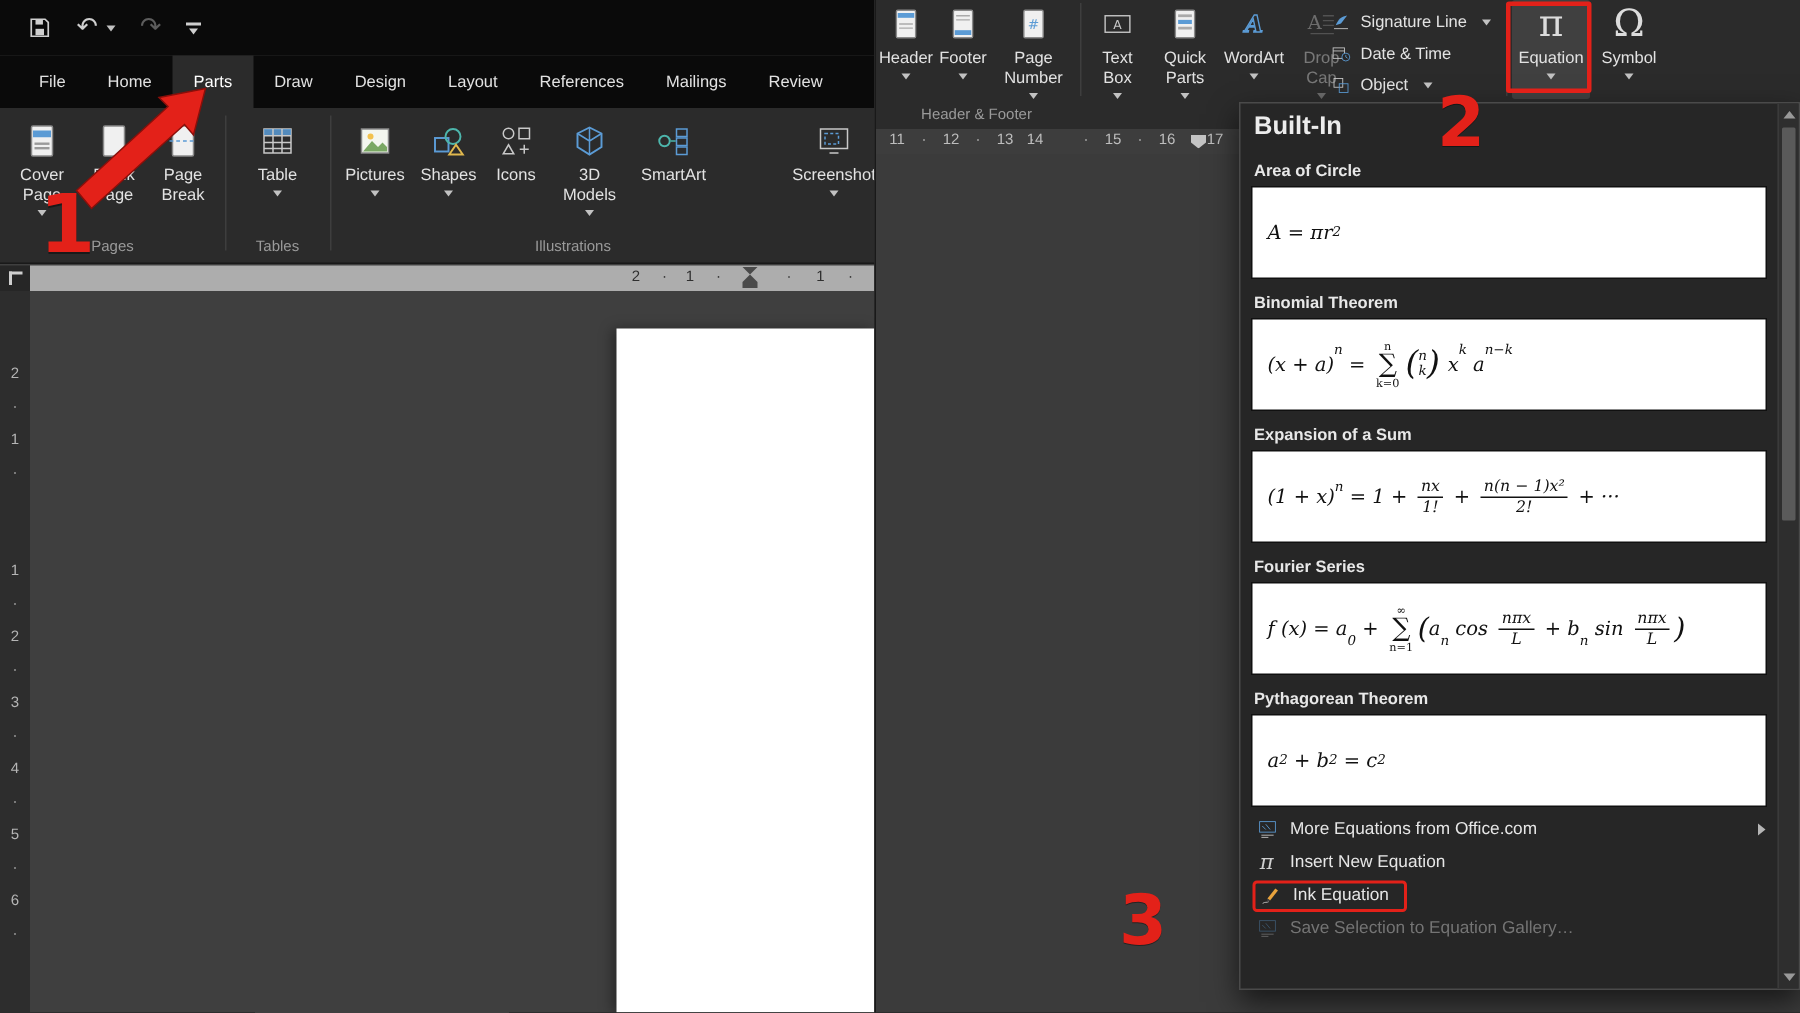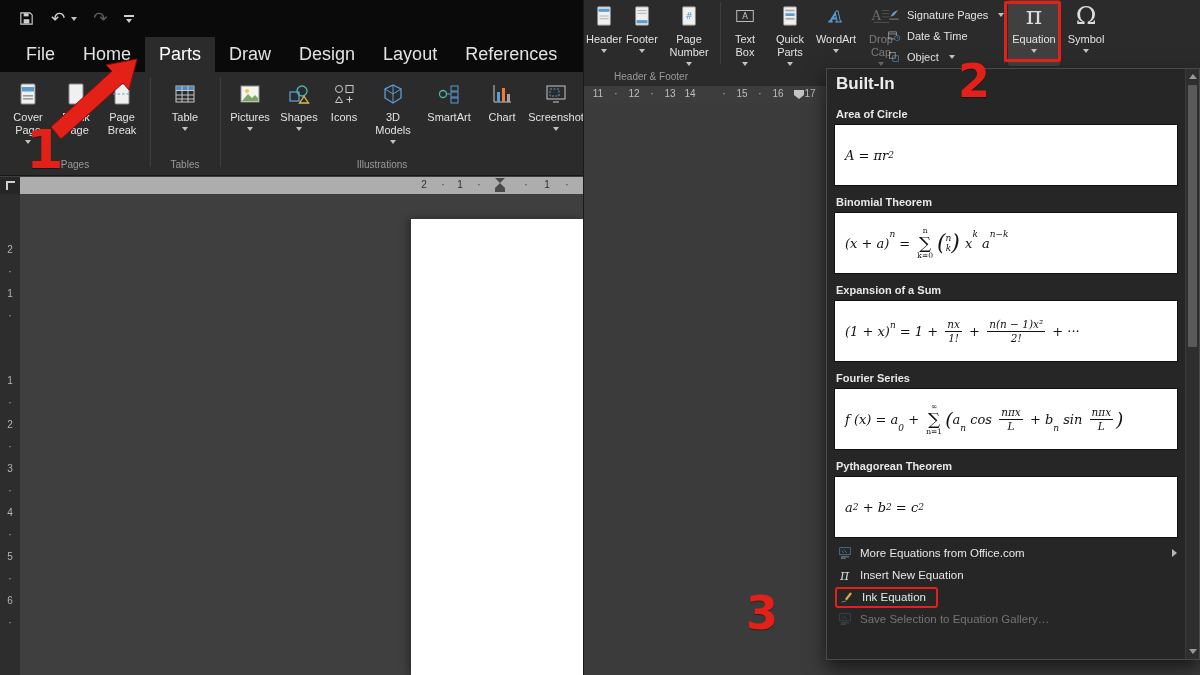--- a/index.html
+++ b/index.html
@@ -10,21 +10,21 @@
   #left{position:absolute;left:0;top:0;width:583px;height:675px;overflow:hidden;background:#3f3f3f;}
   .qat{position:absolute;left:0;top:0;width:100%;height:37px;background:#0a0a0a;display:flex;align-items:center;gap:16px;padding-left:18px;box-sizing:border-box;}
   .qbtn{display:flex;align-items:center;gap:2px;color:#cfcfcf;}
   .glyph{font-size:17px;line-height:17px;color:#cfcfcf;font-family:"DejaVu Sans",sans-serif;}
   .dim{opacity:.42;}
   .qat-more{display:flex;flex-direction:column;align-items:center;gap:2px;}
   .qat-more::before{content:"";width:10px;height:2px;background:#cfcfcf;}
   .qat-more::after{content:"";width:0;height:0;border-left:3.5px solid transparent;border-right:3.5px solid transparent;border-top:4px solid #cfcfcf;}
 
   .tabrow{position:absolute;left:0;top:37px;width:100%;height:35px;background:#0a0a0a;display:flex;align-items:stretch;padding-left:12px;box-sizing:border-box;}
-  .tab{padding:0 14px;display:flex;align-items:center;font-size:18px;color:#e2e2e2;white-space:nowrap;}
+  .tab{padding:0 14px;display:flex;align-items:center;font-size:11px;color:#e2e2e2;white-space:nowrap;}
   .tab.active{background:#2b2b2b;color:#ffffff;}
 
   .ribbon-left{position:absolute;left:0;top:72px;width:100%;height:104px;background:#2b2b2b;border-bottom:1px solid #191919;box-sizing:border-box;}
   .ribbonR{position:absolute;left:0;top:0;width:100%;height:86px;background:#2b2b2b;}
   .bigbtn{position:absolute;top:2px;height:96px;display:flex;flex-direction:column;align-items:center;padding-top:7px;box-sizing:border-box;border-radius:2px;}
   .ribbonR .bigbtn{top:0;height:66px;padding-top:3px;}
   .bigbtn.active{background:#404040;}
   .bicon{height:26px;display:flex;align-items:center;justify-content:center;}
   .blabel{margin-top:4px;font-size:11px;line-height:1.18;color:#e2e2e2;text-align:center;}
   .caret{width:0;height:0;border-left:3.5px solid transparent;border-right:3.5px solid transparent;border-top:4px solid #c2c2c2;margin-top:3px;}
@@ -231,31 +231,20 @@
             <svg viewBox="0 0 24 24" width="24" height="24">
               <circle cx="6" cy="12" r="3.5" fill="none" stroke="#4db6ac" stroke-width="1.3"></circle>
               <path d="M10 12 H13.5" stroke="#4db6ac"></path>
               <rect x="14" y="4" width="7" height="5" fill="none" stroke="#5b9bd5"></rect>
               <rect x="14" y="10" width="7" height="5" fill="none" stroke="#5b9bd5"></rect>
               <rect x="14" y="16" width="7" height="5" fill="none" stroke="#5b9bd5"></rect>
             </svg>
           </span>
         <span class="blabel">SmartArt</span>
       </div>
-      <div class="bigbtn" style="left:479px;width:46px">
-        <span class="bicon">
-            <svg viewBox="0 0 24 24" width="24" height="24">
-              <path d="M4 3 V20 H21" stroke="#c8c8c8" fill="none"></path>
-              <rect x="7" y="10" width="3" height="10" fill="#5b9bd5"></rect>
-              <rect x="12" y="6" width="3" height="14" fill="#ed7d31"></rect>
-              <rect x="17" y="12" width="3" height="8" fill="#a5a5a5"></rect>
-            </svg>
-          </span>
-        <span class="blabel">Chart</span>
-      </div>
       <div class="bigbtn" style="left:527px;width:58px">
         <span class="bicon">
             <svg viewBox="0 0 24 24" width="24" height="24">
               <rect x="3" y="4" width="18" height="13" fill="none" stroke="#c8c8c8"></rect>
               <rect x="6" y="7" width="9" height="7" fill="none" stroke="#5b9bd5" stroke-dasharray="2 1.5"></rect>
               <path d="M9 20 H15" stroke="#c8c8c8"></path>
             </svg>
           </span>
         <span class="blabel">Screenshot</span>
         <span class="caret"></span>
@@ -380,21 +369,21 @@
         <span class="caret"></span>
       </div>
 
       <div class="smallbtn" style="left:302px;top:5px">
         <span class="menu-icon">
             <svg viewBox="0 0 24 24" width="14" height="14">
               <path d="M4 19 H20" stroke="#c8c8c8"></path>
               <path d="M6 15 C9 8 13 5 19 4 L12 13 Z" fill="#5b9bd5"></path>
             </svg>
           </span>
-        <span>Signature Pages</span>
+        <span>Signature Line</span>
         <span class="caret inline"></span>
       </div>
       <div class="smallbtn" style="left:302px;top:26px">
         <span class="menu-icon">
             <svg viewBox="0 0 24 24" width="14" height="14">
               <rect x="3" y="5" width="13" height="12" fill="none" stroke="#c8c8c8"></rect>
               <path d="M3 8.5 H16" stroke="#c8c8c8"></path>
               <circle cx="17.5" cy="15.5" r="4.5" fill="#262626" stroke="#5b9bd5"></circle>
               <path d="M17.5 13 V15.5 L19.5 16.8" stroke="#5b9bd5" fill="none"></path>
             </svg>

